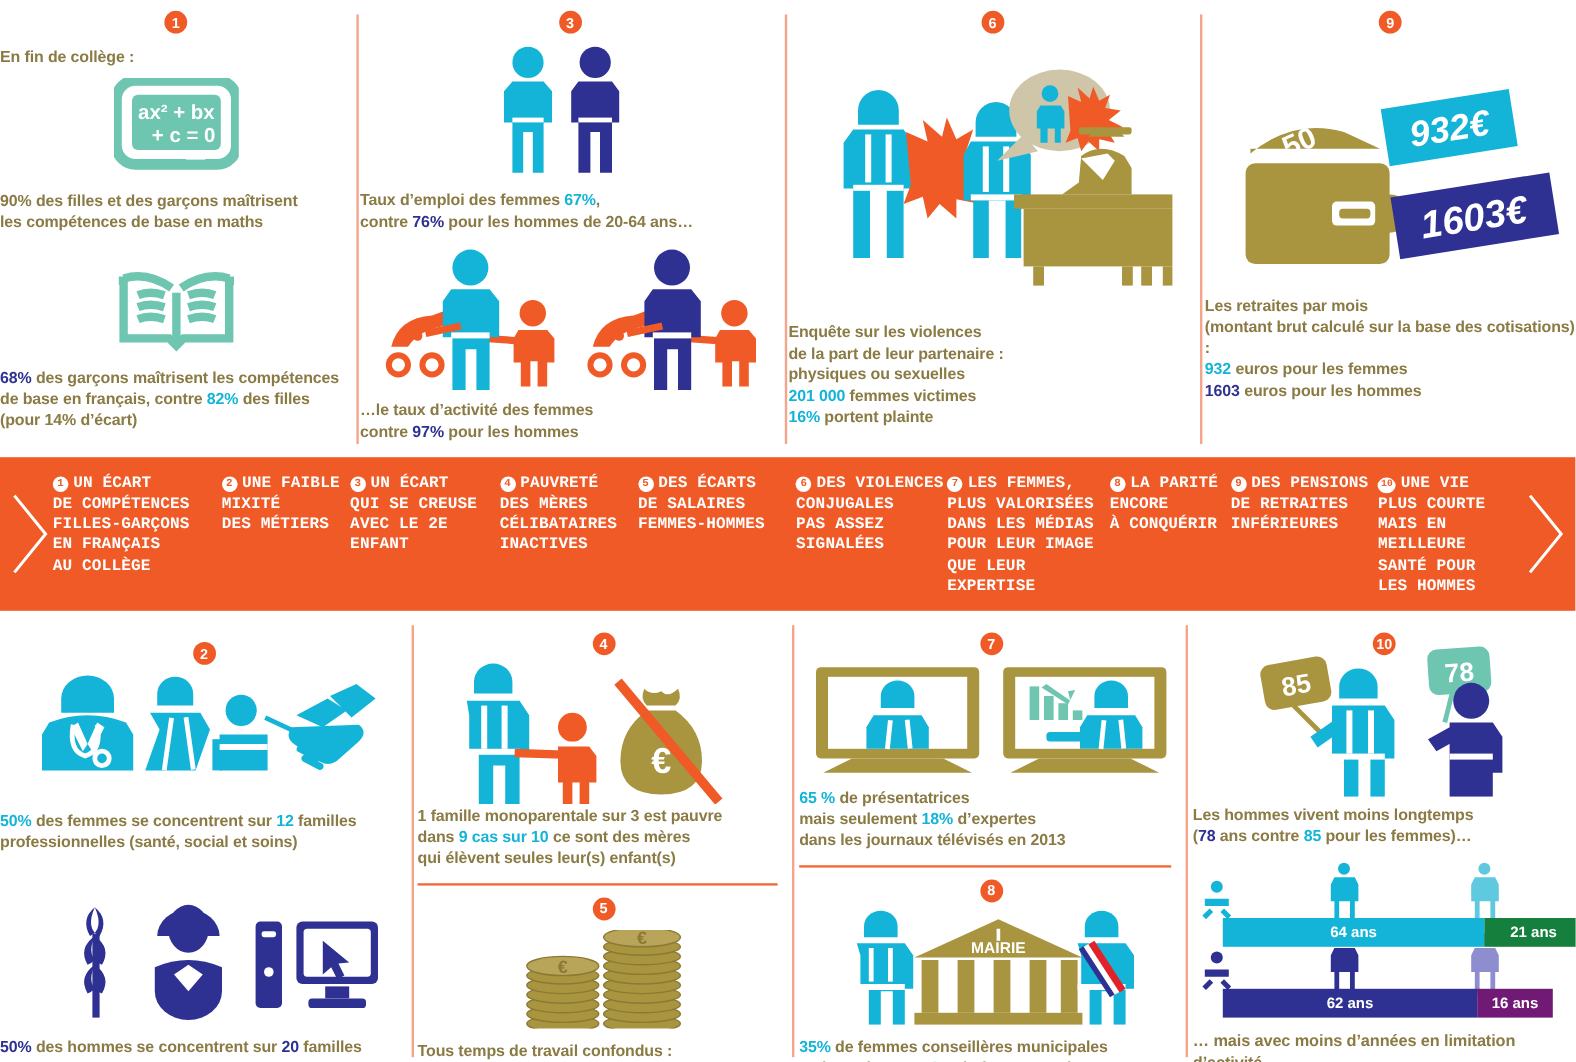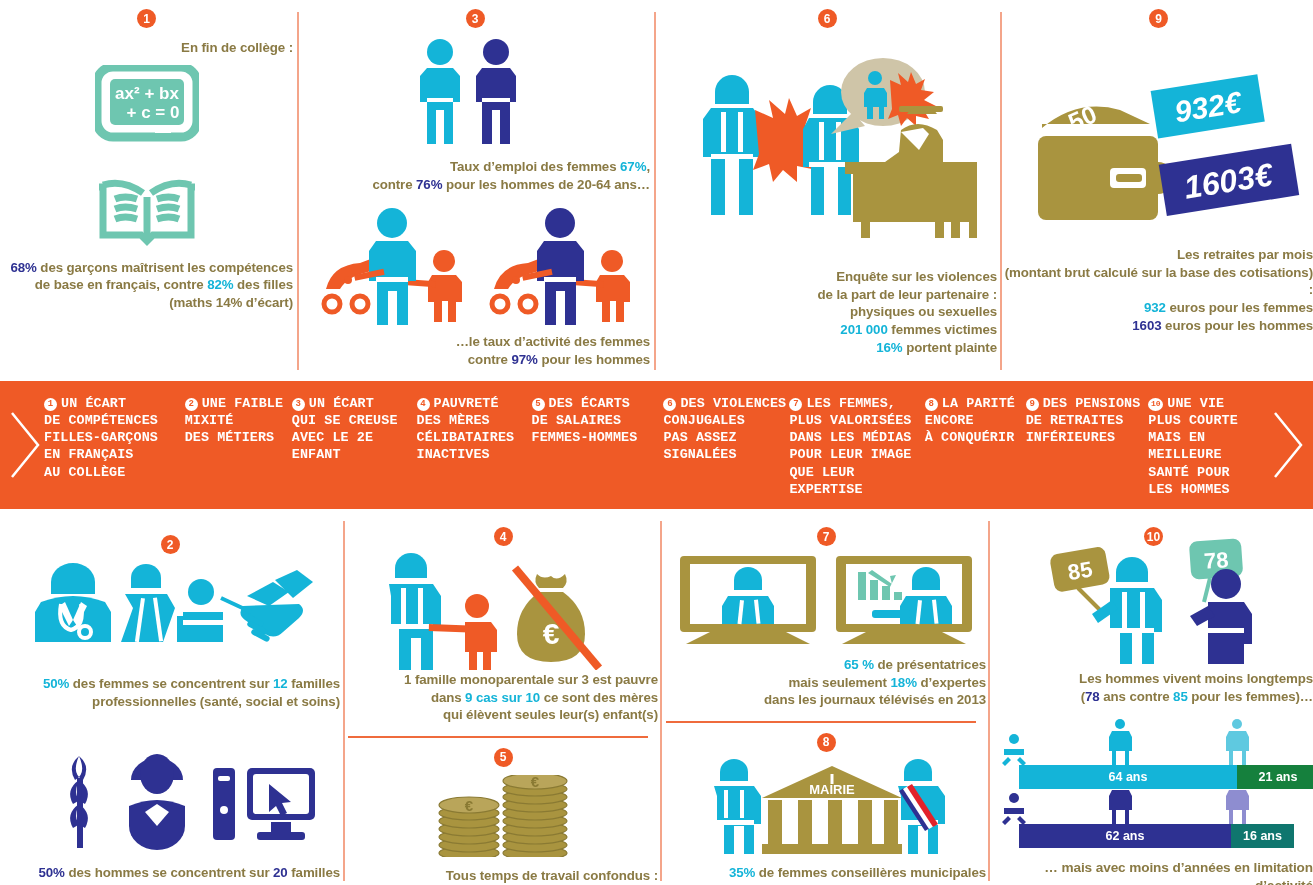--- a/index.html
+++ b/index.html
@@ -11,21 +11,21 @@
   .page{position:relative;width:1313px;height:885px;}
 
   
   .num-badge{
     width:19px;height:19px;border-radius:50%;
     background:#ef5a26;color:#fff;font-size:12px;font-weight:bold;
     display:flex;align-items:center;justify-content:center;
     margin:0 auto;line-height:1;
   }
   .cap{
-    text-align:right;font-size:13.3px;font-weight:bold;line-height:1.33;
+    text-align:left;font-size:13.3px;font-weight:bold;line-height:1.33;
     color:#8a7a44;letter-spacing:-0.1px;
   }
   .cap .cy{color:#14b4d8;}
   .cap .nv{color:#2e3192;}
   .cap .ol{color:#8a7a44;}
   .vdiv{position:absolute;width:1.5px;background:#f4a58a;}
   .hdiv{height:1.5px;background:#ef6b3c;}
 
   
   .toprow{position:relative;height:378px;}
@@ -94,37 +94,41 @@
       <div class="ico" style="margin-top:8px;height:82px;">
         <svg width="104" height="82" viewBox="0 0 104 82">
           <rect x="2" y="2" width="100" height="70" rx="16" fill="none" stroke="#6ec6b0" stroke-width="9"></rect>
           <rect x="15" y="14" width="74" height="46" rx="5" fill="#6ec6b0"></rect>
           <text x="52" y="34" font-family="Liberation Sans, sans-serif" font-size="17" font-weight="bold" fill="#fff" text-anchor="middle">ax² + bx</text>
           <text x="58" y="53" font-family="Liberation Sans, sans-serif" font-size="17" font-weight="bold" fill="#fff" text-anchor="middle">+ c = 0</text>
           <rect x="60" y="62" width="16" height="6" fill="#fff"></rect>
         </svg>
       </div>
 
+      <div class="cap" style="margin-top:12px;">
+        <div><span class="ol">90%</span><span> des filles et des garçons maîtrisent</span></div>
+        <div>les compétences de base en maths</div>
+      </div>
 
       <div class="ico" style="margin-top:28px;height:72px;">
         <svg width="112" height="72" viewBox="0 0 112 72">
           <g fill="none" stroke="#6ec6b0" stroke-width="7">
             <path d="M8 12 h4 v48 h38 l6 6 6-6 h38 v-48 h4"></path>
             <path d="M56 22 v44"></path>
             <path d="M24 24 q10 -4 22 0 M24 34 q10 -4 22 0 M24 44 q10 -4 22 0"></path>
             <path d="M66 24 q12 -4 22 0 M66 34 q12 -4 22 0 M66 44 q12 -4 22 0"></path>
             <path d="M12 10 q20 -6 40 8 M100 10 q-20 -6 -40 8"></path>
           </g>
         </svg>
       </div>
 
       <div class="cap" style="margin-top:12px;">
         <div><span class="nv">68%</span><span> des garçons maîtrisent les compétences</span></div>
         <div><span>de base en français, contre </span><span class="cy">82%</span><span> des filles</span></div>
-        <div><span>(maths </span><span class="ol">14%</span><span> d’écart)</span></div>
+        <div><span>(pour </span><span class="ol">14%</span><span> d’écart)</span></div>
       </div>
     </div>
 
     <div class="panel p3">
       <div class="num-badge" style="margin-top:9px;">3</div>
 
       <div class="ico" style="margin-top:10px;height:110px;">
         <svg width="130" height="110" viewBox="0 0 130 110">
           <g fill="#14b4d8">
             <circle cx="30" cy="14" r="13"></circle>
@@ -702,20 +706,20 @@
           </g>
         </svg>
 
         <div class="agerow" style="position:absolute;left:8px;top:48px;width:300px;">
           <div class="agebar" style="width:218px;background:#14b4d8;">64 ans</div>
           <div class="agebar" style="width:82px;background:#15803d;">21 ans</div>
         </div>
 
         <div class="agerow" style="position:absolute;left:8px;top:107px;width:275px;">
           <div class="agebar" style="width:212px;background:#2e3192;">62 ans</div>
-          <div class="agebar" style="width:63px;background:#0f766e;">16 ans</div>
+          <div class="agebar" style="width:63px;background:#701a75;">16 ans</div>
         </div>
       </div>
 
       <div class="cap" style="margin-top:24px;font-size:13.6px;">… mais avec moins d’années en limitation d’activité</div>
     </div>
   </div>
 </div>
 
 </body></html>

